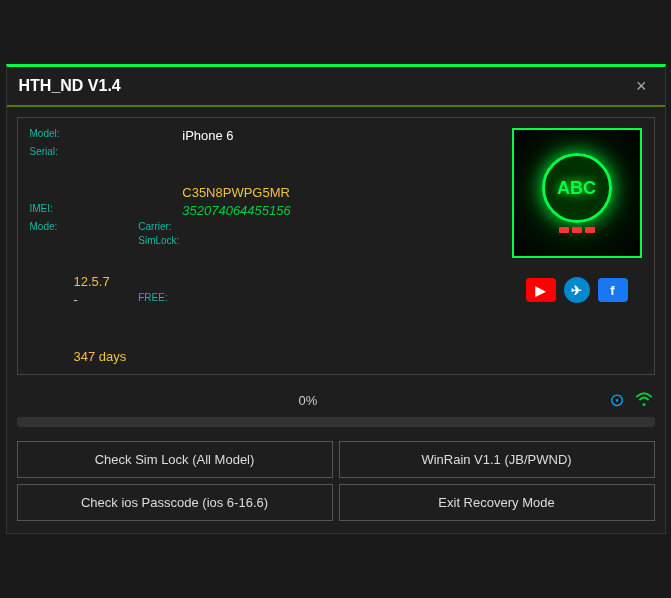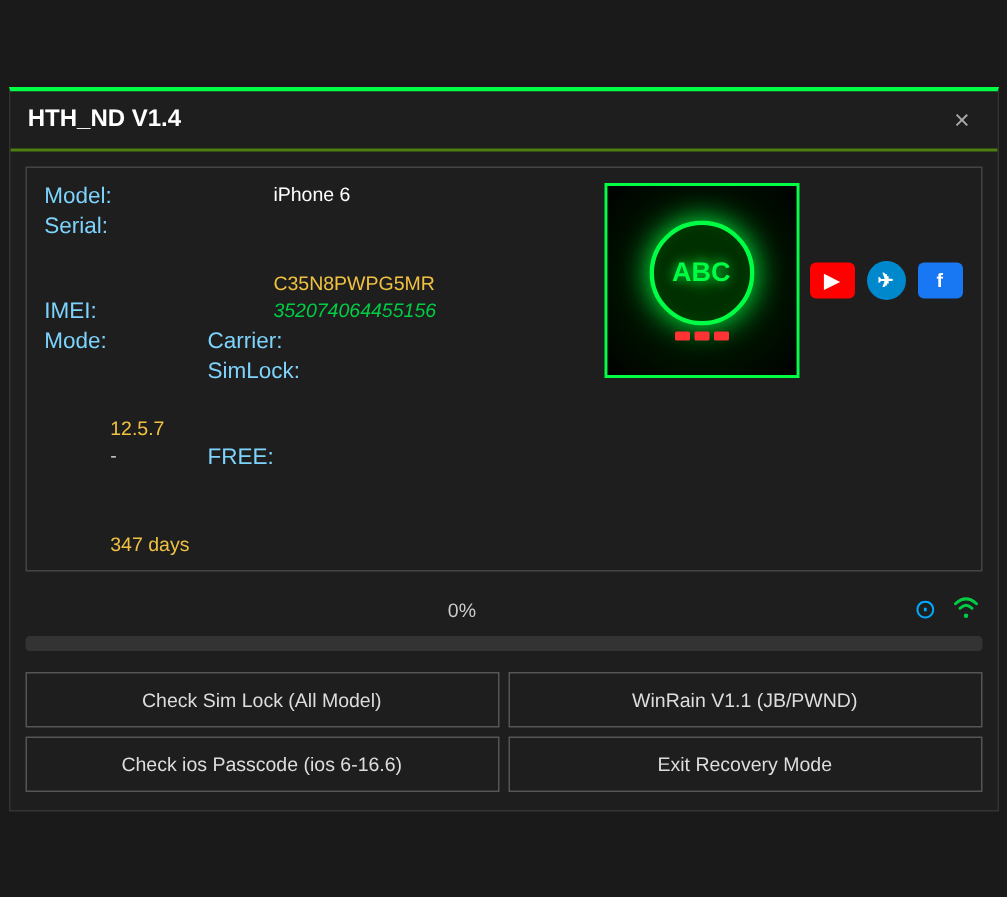--- a/index.html
+++ b/index.html
@@ -57,38 +57,39 @@
     }
 
     .info-table {
       display: grid;
       grid-template-columns: auto auto;
       gap: 3px 12px;
       align-content: start;
     }
 
     .info-label {
-      color: #7dd3fc;
-      font-size: 15px;
+      color: #14b8a6;
+      font-size: 10px;
     }
 
     .info-value {
       font-size: 13px;
       padding-left: 44px;
     }
 
     .info-value.white { color: #ffffff; }
     .info-value.yellow { color: #f0c040; margin-top: 39px; }
     .info-value.green { color: #00cc44; font-style: italic; }
     .info-value.dash { color: #cccccc; }
 
     .right-panel {
       display: flex;
-      align-items: center;
-      gap: 7px;
+      flex-direction: column;
+      align-items: center;
+      gap: 19px;
     }
 
     .logo-box {
       width: 130px;
       height: 130px;
       border: 2px solid #00ff44;
       background: #000;
       display: flex;
       align-items: center;
       justify-content: center;

